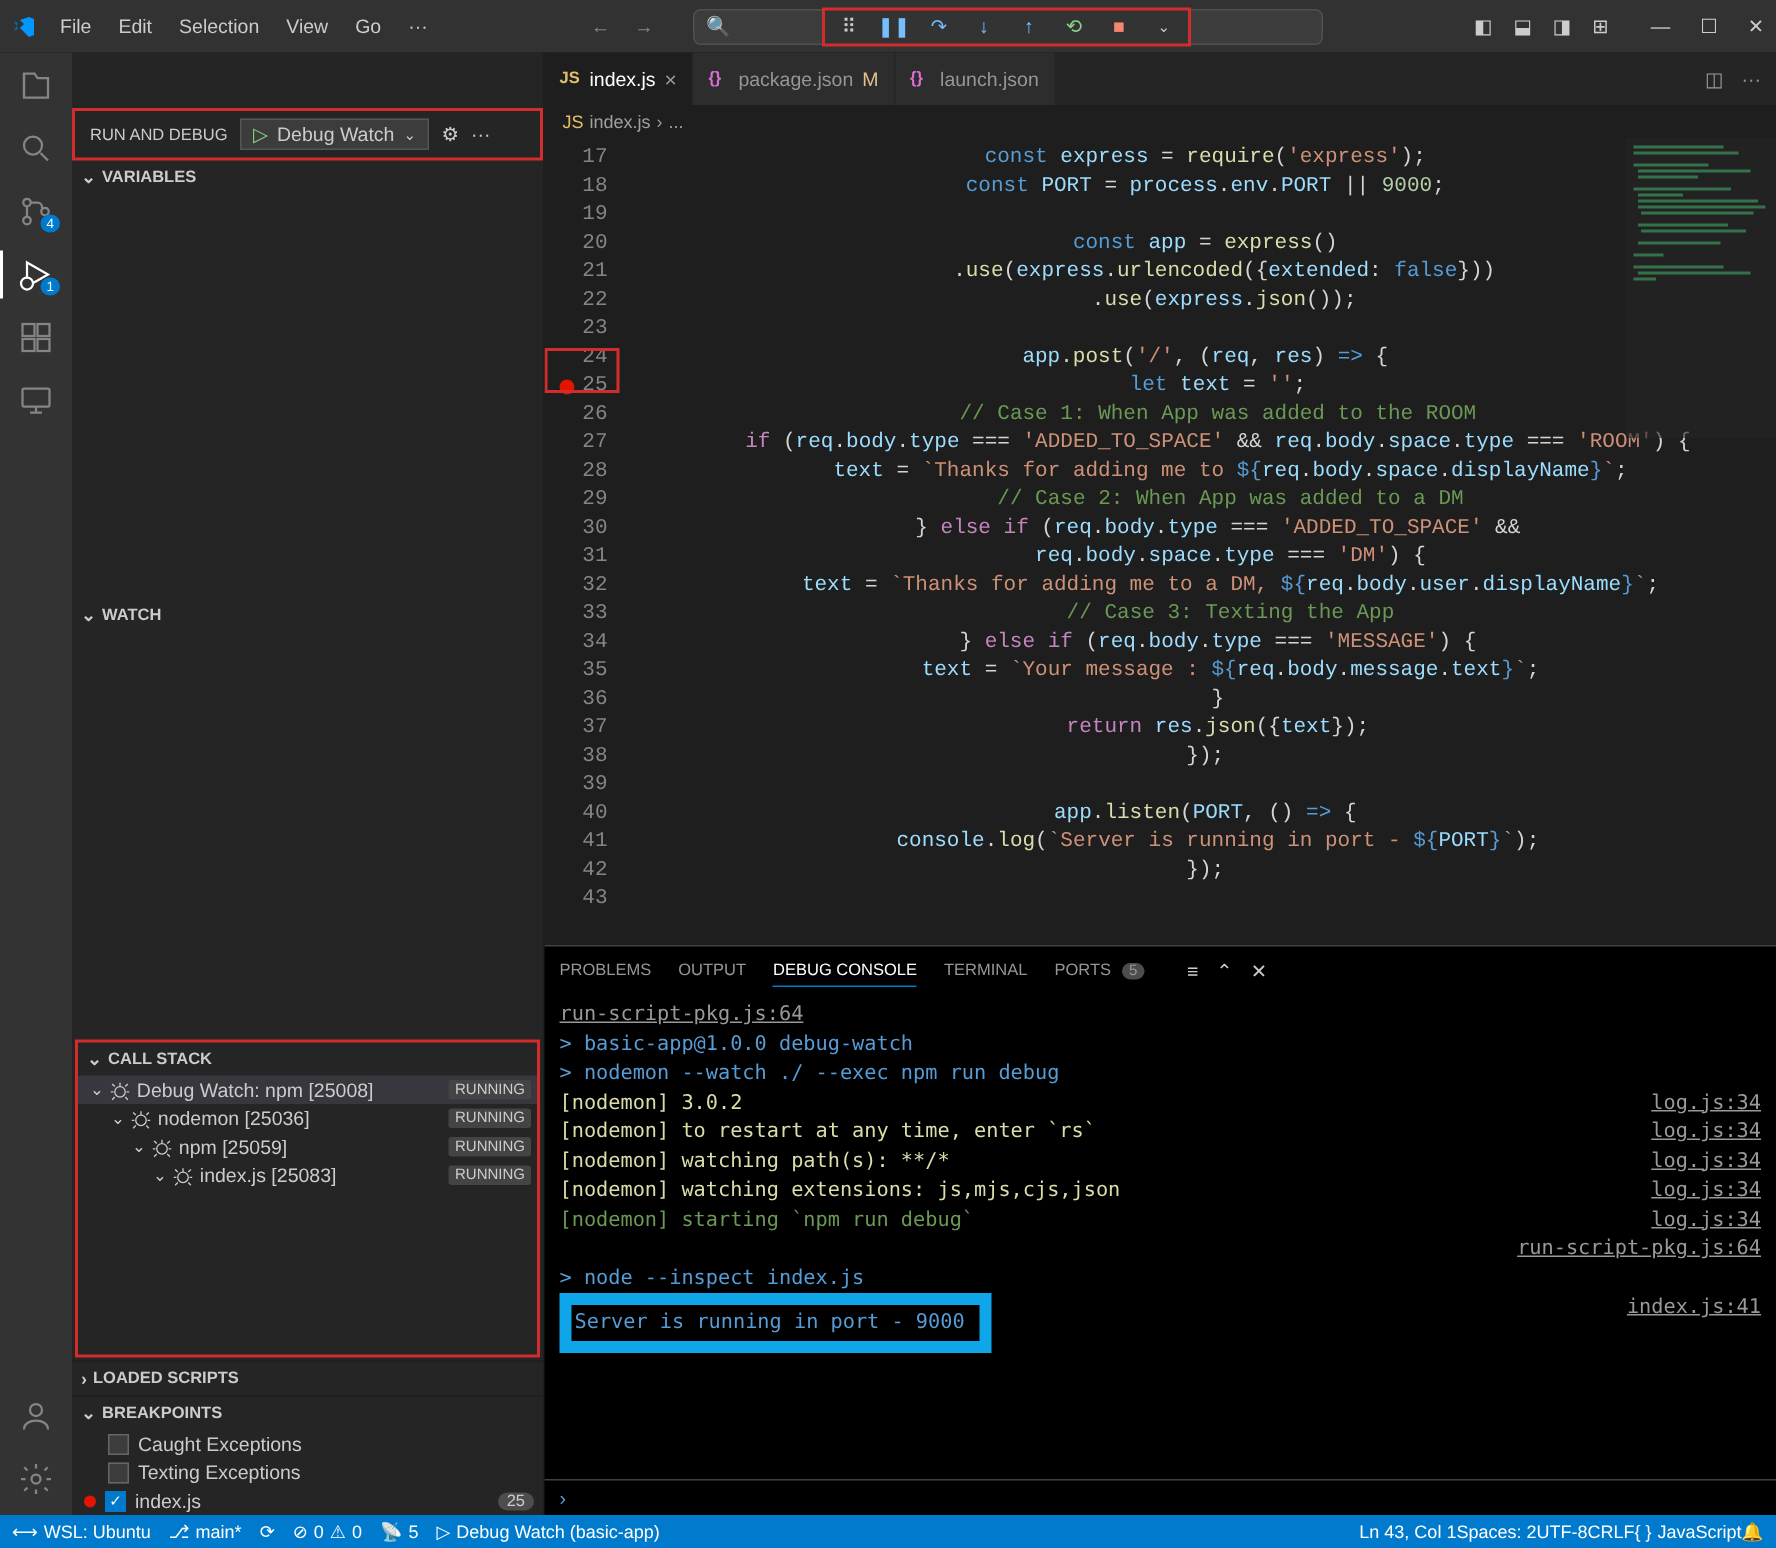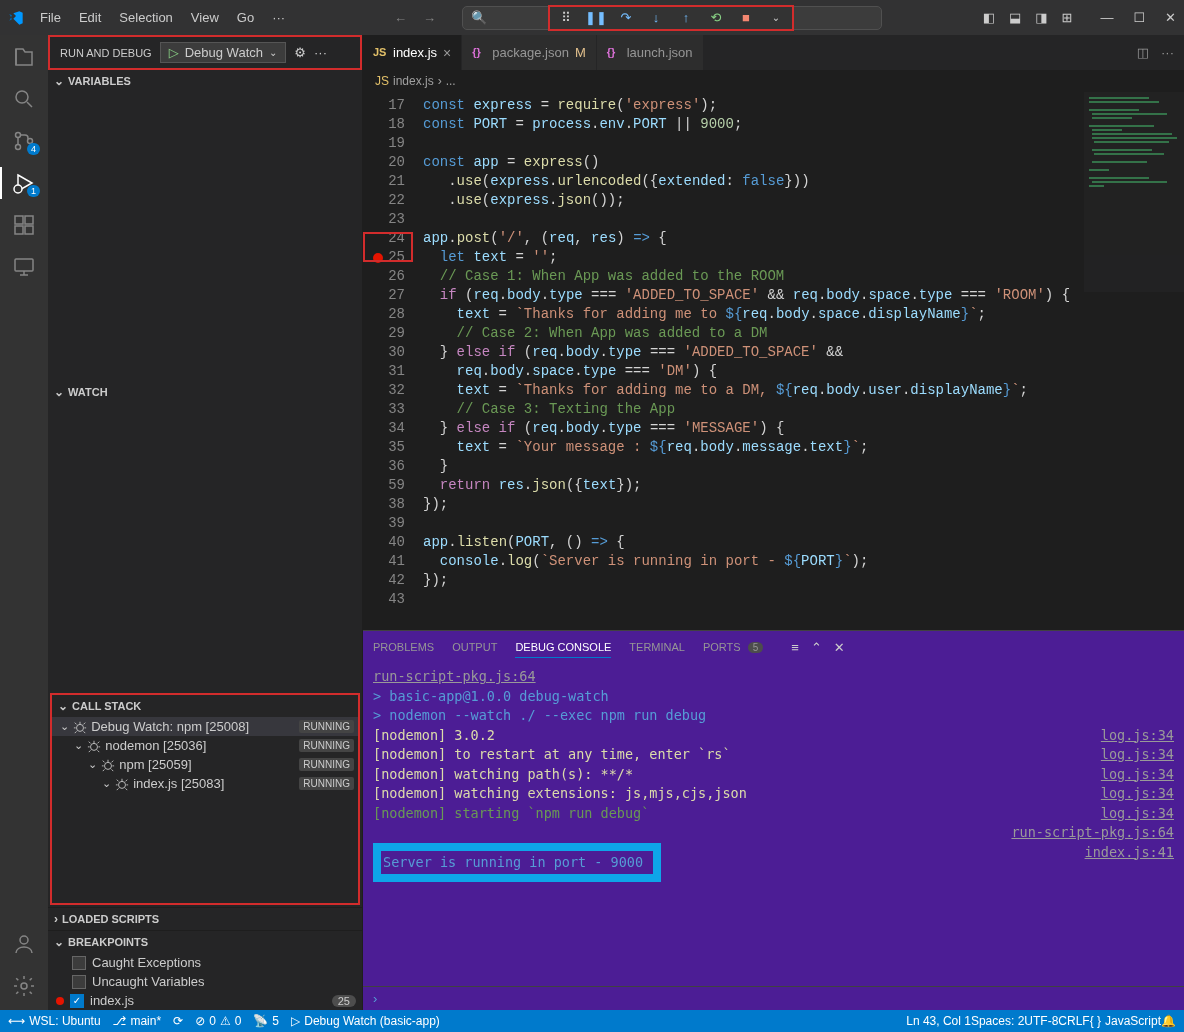--- a/index.html
+++ b/index.html
@@ -119,20 +119,21 @@
   flex-direction: column;
   border-right: 1px solid #1e1e1e;
 }
 .sidebar-header {
   height: 35px;
   display: flex;
   align-items: center;
   padding: 0 10px;
   gap: 8px;
   border: 2px solid #d22c2c;
+  margin-top: 37px;
 }
 .sidebar-title {
   font-size: 11px;
   color: #cccccc;
   font-weight: 400;
 }
 .debug-config {
   display: flex;
   align-items: center;
   background: #3c3c3c;
@@ -273,20 +274,21 @@
   border: 2px solid #d22c2c;
   left: 0;
   width: 50px;
   height: 30px;
 }
 .code-area {
   flex: 1;
   padding-top: 4px;
   white-space: pre;
   color: #d4d4d4;
+  text-align: center;
 }
 .code-line { height: 19px; }
 .minimap {
   position: absolute;
   right: 0; top: 0;
   width: 100px;
   height: 200px;
   background: #252526;
   opacity: 0.6;
 }
@@ -294,21 +296,21 @@
 .kw { color: #569cd6; }
 .kw2 { color: #c586c0; }
 .fn { color: #dcdcaa; }
 .var { color: #9cdcfe; }
 .str { color: #ce9178; }
 .num { color: #b5cea8; }
 .cmt { color: #6a9955; }
 .op { color: #d4d4d4; }
 .panel {
   height: 380px;
-  background: #4c1d95;
+  background: #000000;
   border-top: 1px solid #414141;
   display: flex;
   flex-direction: column;
 }
 .panel-tabs {
   height: 32px;
   display: flex;
   align-items: center;
   padding: 0 10px;
   gap: 18px;
@@ -590,21 +592,21 @@
       <div class="section-header">
         <span class="chev">⌄</span>
         <span>Breakpoints</span>
       </div>
       <div class="bp-row">
         <span class="bp-check"></span>
         <span>Caught Exceptions</span>
       </div>
       <div class="bp-row">
         <span class="bp-check"></span>
-        <span>Uncaught Variables</span>
+        <span>Texting Exceptions</span>
       </div>
       <div class="bp-row">
         <span class="bp-dot"></span>
         <span class="bp-check checked">✓</span>
         <span>index.js</span>
         <span class="bp-num">25</span>
       </div>
     </div>
   </div>
 
@@ -656,21 +658,21 @@
           <div class="ln">27</div>
           <div class="ln">28</div>
           <div class="ln">29</div>
           <div class="ln">30</div>
           <div class="ln">31</div>
           <div class="ln">32</div>
           <div class="ln">33</div>
           <div class="ln">34</div>
           <div class="ln">35</div>
           <div class="ln">36</div>
-          <div class="ln">59</div>
+          <div class="ln">37</div>
           <div class="ln">38</div>
           <div class="ln">39</div>
           <div class="ln">40</div>
           <div class="ln">41</div>
           <div class="ln">42</div>
           <div class="ln">43</div>
         </div>
       <div class="code-area" id="code-area"><div class="code-line"><span class="kw">const </span><span class="var">express</span><span class="op"> = </span><span class="fn">require</span><span class="op">(</span><span class="str">'express'</span><span class="op">);</span></div><div class="code-line"><span class="kw">const </span><span class="var">PORT</span><span class="op"> = </span><span class="var">process</span><span class="op">.</span><span class="var">env</span><span class="op">.</span><span class="var">PORT</span><span class="op"> || </span><span class="num">9000</span><span class="op">;</span></div><div class="code-line"></div><div class="code-line"><span class="kw">const </span><span class="var">app</span><span class="op"> = </span><span class="fn">express</span><span class="op">()</span></div><div class="code-line"><span class="op">   .</span><span class="fn">use</span><span class="op">(</span><span class="var">express</span><span class="op">.</span><span class="fn">urlencoded</span><span class="op">({</span><span class="var">extended</span><span class="op">: </span><span class="kw">false</span><span class="op">}))</span></div><div class="code-line"><span class="op">   .</span><span class="fn">use</span><span class="op">(</span><span class="var">express</span><span class="op">.</span><span class="fn">json</span><span class="op">());</span></div><div class="code-line"></div><div class="code-line"><span class="var">app</span><span class="op">.</span><span class="fn">post</span><span class="op">(</span><span class="str">'/'</span><span class="op">, (</span><span class="var">req</span><span class="op">, </span><span class="var">res</span><span class="op">) </span><span class="kw">=&gt;</span><span class="op"> {</span></div><div class="code-line"><span class="op">  </span><span class="kw">let </span><span class="var">text</span><span class="op"> = </span><span class="str">''</span><span class="op">;</span></div><div class="code-line"><span class="op">  </span><span class="cmt">// Case 1: When App was added to the ROOM</span></div><div class="code-line"><span class="op">  </span><span class="kw2">if</span><span class="op"> (</span><span class="var">req</span><span class="op">.</span><span class="var">body</span><span class="op">.</span><span class="var">type</span><span class="op"> === </span><span class="str">'ADDED_TO_SPACE'</span><span class="op"> &amp;&amp; </span><span class="var">req</span><span class="op">.</span><span class="var">body</span><span class="op">.</span><span class="var">space</span><span class="op">.</span><span class="var">type</span><span class="op"> === </span><span class="str">'ROOM'</span><span class="op">) {</span></div><div class="code-line"><span class="op">    </span><span class="var">text</span><span class="op"> = </span><span class="str">`Thanks for adding me to </span><span class="kw">${</span><span class="var">req</span><span class="op">.</span><span class="var">body</span><span class="op">.</span><span class="var">space</span><span class="op">.</span><span class="var">displayName</span><span class="kw">}</span><span class="str">`</span><span class="op">;</span></div><div class="code-line"><span class="op">    </span><span class="cmt">// Case 2: When App was added to a DM</span></div><div class="code-line"><span class="op">  } </span><span class="kw2">else if</span><span class="op"> (</span><span class="var">req</span><span class="op">.</span><span class="var">body</span><span class="op">.</span><span class="var">type</span><span class="op"> === </span><span class="str">'ADDED_TO_SPACE'</span><span class="op"> &amp;&amp;</span></div><div class="code-line"><span class="op">    </span><span class="var">req</span><span class="op">.</span><span class="var">body</span><span class="op">.</span><span class="var">space</span><span class="op">.</span><span class="var">type</span><span class="op"> === </span><span class="str">'DM'</span><span class="op">) {</span></div><div class="code-line"><span class="op">    </span><span class="var">text</span><span class="op"> = </span><span class="str">`Thanks for adding me to a DM, </span><span class="kw">${</span><span class="var">req</span><span class="op">.</span><span class="var">body</span><span class="op">.</span><span class="var">user</span><span class="op">.</span><span class="var">displayName</span><span class="kw">}</span><span class="str">`</span><span class="op">;</span></div><div class="code-line"><span class="op">    </span><span class="cmt">// Case 3: Texting the App</span></div><div class="code-line"><span class="op">  } </span><span class="kw2">else if</span><span class="op"> (</span><span class="var">req</span><span class="op">.</span><span class="var">body</span><span class="op">.</span><span class="var">type</span><span class="op"> === </span><span class="str">'MESSAGE'</span><span class="op">) {</span></div><div class="code-line"><span class="op">    </span><span class="var">text</span><span class="op"> = </span><span class="str">`Your message : </span><span class="kw">${</span><span class="var">req</span><span class="op">.</span><span class="var">body</span><span class="op">.</span><span class="var">message</span><span class="op">.</span><span class="var">text</span><span class="kw">}</span><span class="str">`</span><span class="op">;</span></div><div class="code-line"><span class="op">  }</span></div><div class="code-line"><span class="op">  </span><span class="kw2">return</span><span class="op"> </span><span class="var">res</span><span class="op">.</span><span class="fn">json</span><span class="op">({</span><span class="var">text</span><span class="op">});</span></div><div class="code-line"><span class="op">});</span></div><div class="code-line"></div><div class="code-line"><span class="var">app</span><span class="op">.</span><span class="fn">listen</span><span class="op">(</span><span class="var">PORT</span><span class="op">, () </span><span class="kw">=&gt;</span><span class="op"> {</span></div><div class="code-line"><span class="op">  </span><span class="var">console</span><span class="op">.</span><span class="fn">log</span><span class="op">(</span><span class="str">`Server is running in port - </span><span class="kw">${</span><span class="var">PORT</span><span class="kw">}</span><span class="str">`</span><span class="op">);</span></div><div class="code-line"><span class="op">});</span></div><div class="code-line"></div></div>
       <div class="minimap">
         <svg width="100" height="200">
@@ -745,20 +747,23 @@
             <span class="console-text"><span class="c-yellow">[nodemon] watching extensions: js,mjs,cjs,json</span></span>
             <span class="console-src">log.js:34</span>
           </div>
           <div class="console-line">
             <span class="console-text"><span class="c-green">[nodemon] starting `npm run debug`</span></span>
             <span class="console-src">log.js:34</span>
           </div>
           <div class="console-line">
             <span class="console-text"><span class=""></span></span>
             <span class="console-src">run-script-pkg.js:64</span>
+          </div>
+          <div class="console-line">
+            <span class="console-text"><span class="c-blue">&gt; node --inspect index.js</span></span>
           </div>
           <div class="console-line">
             <span class="console-text"><span class=""></span></span>
           </div>
           <div class="console-line">
             <span class="console-text"><span class="console-highlight c-blue">Server is running in port - 9000</span></span>
             <span class="console-src">index.js:41</span>
           </div>
         </div>
       <div class="console-input">

